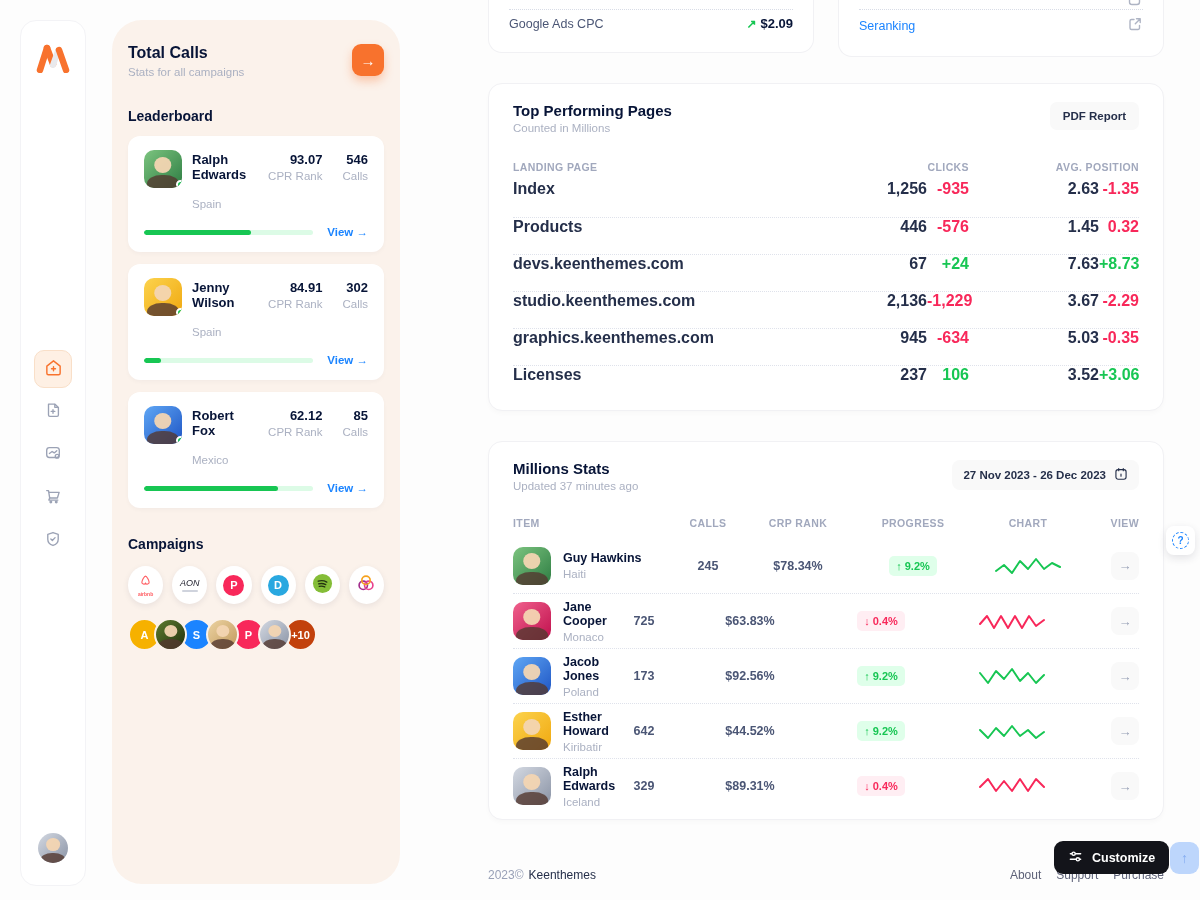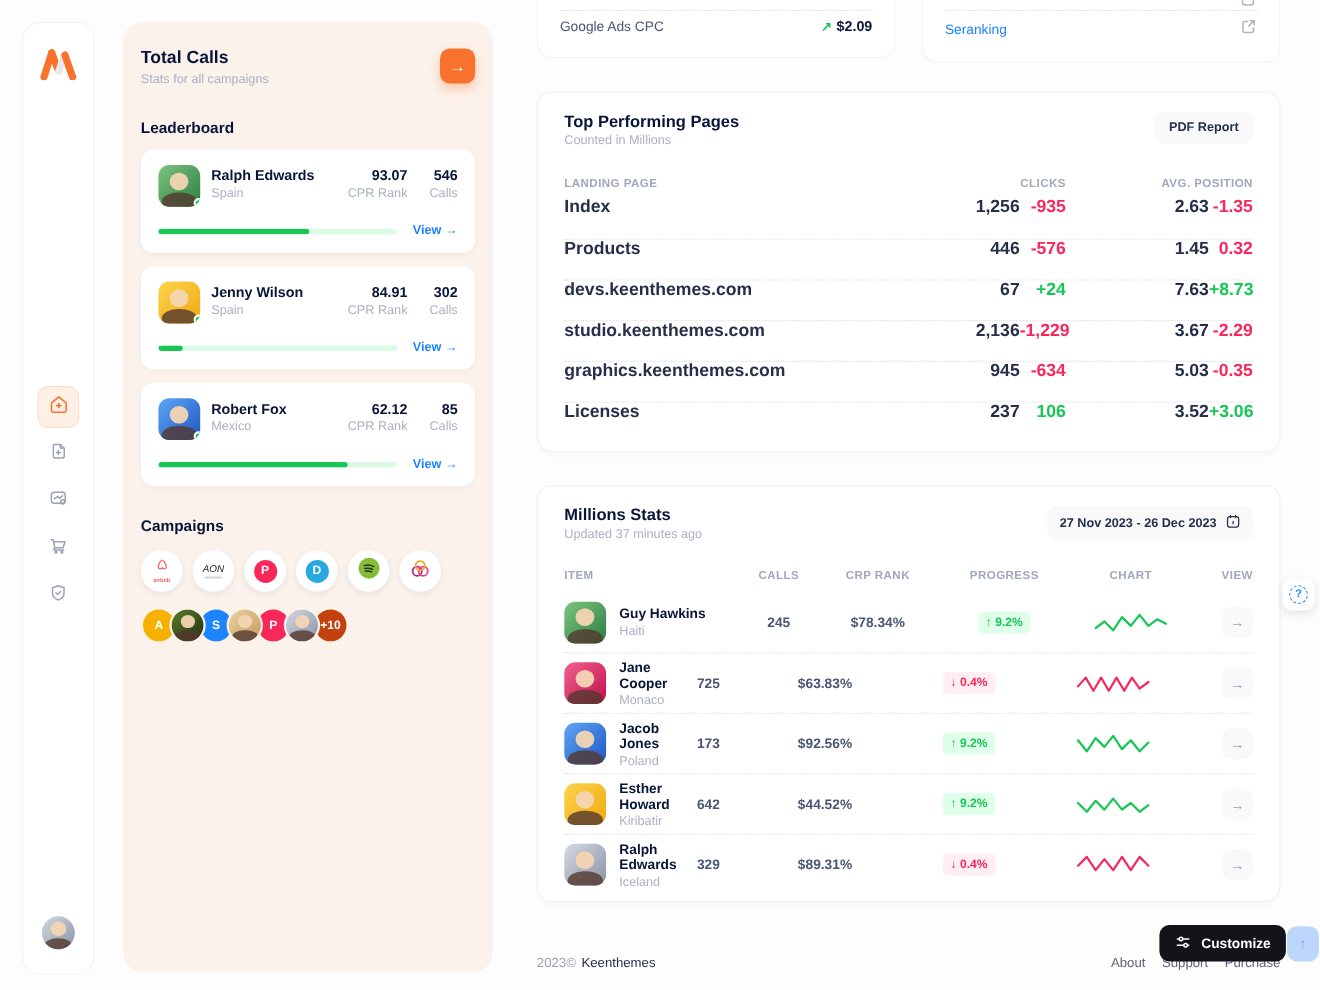--- a/index.html
+++ b/index.html
@@ -26,38 +26,38 @@
     width:84%;height:48%;border-radius:46% 46% 0 0;background:rgba(84,56,48,.8);}
   .av-green{background:linear-gradient(135deg,#7cc47f,#2e7d43);}
   .av-yellow{background:linear-gradient(135deg,#fcd34d,#f0a810);}
   .av-blue{background:linear-gradient(135deg,#5fa7f5,#1f55c4);}
   .av-pink{background:linear-gradient(135deg,#f0618d,#c0104d);}
   .av-gray{background:linear-gradient(135deg,#d4d9e2,#8a93a5);}
   .av-olive{background:linear-gradient(135deg,#5d7c2f,#22300c);}
   .av-tan{background:linear-gradient(135deg,#ecd3a2,#c29a5e);}
 
   
-  .panel{position:absolute;left:112px;top:20px;width:336px;height:864px;background:#FBF2EB;
-         border-radius:18px;padding:24px 16px;}
+  .panel{position:absolute;left:112px;top:20px;width:288px;height:864px;background:#FBF2EB;
+         border-radius:30px;padding:24px 16px;}
   .panel-head{position:relative;padding-right:44px;}
   .panel-title{font-size:16px;font-weight:700;}
   .panel-sub{font-size:11.5px;color:#ABB1C2;margin-top:4px;}
   .panel-arrow-btn{position:absolute;right:0;top:0;width:32px;height:32px;background:#F8722D;border:none;
     border-radius:9px;color:#fff;font-size:15px;display:flex;align-items:center;justify-content:center;
     cursor:pointer;box-shadow:0 5px 10px rgba(248,114,45,.35);}
   .section-h{font-size:14px;font-weight:700;}
   .m-top-30{margin-top:30px;} .m-top-28{margin-top:28px;} .m-top-26{margin-top:26px;}
   .lcard{background:#fff;border-radius:12px;padding:14px 16px;margin-top:12px;box-shadow:0 2px 4px rgba(30,30,60,.03);}
   .lrow1{display:flex;align-items:flex-start;gap:10px;}
   .lavatar{width:38px;height:38px;border-radius:10px;flex:none;}
   .ldot{position:absolute;right:-3px;bottom:-1px;width:9px;height:9px;border-radius:50%;
         background:#17C653;border:2px solid #fff;z-index:2;}
   .lwho{flex:1;min-width:0;padding-top:2px;}
   .lname{font-size:13px;font-weight:700;}
-  .lcountry{font-size:11.5px;color:#ABB1C2;margin-top:3px;}
+  .lcountry{font-size:11.5px;color:#ABB1C2;margin-top:16px;}
   .lstat{text-align:right;margin-left:10px;padding-top:2px;}
   .lstat b{font-size:13px;font-weight:700;color:#071437;display:block;}
   .lstat span{font-size:11.5px;color:#ABB1C2;margin-top:3px;display:block;}
   .lrow2{display:flex;align-items:center;gap:14px;margin-top:16px;}
   .track{flex:1;height:5px;background:#DCFBE6;border-radius:3px;overflow:hidden;cursor:default;}
   .fill{height:100%;background:#17C653;border-radius:3px;}
   .viewlink{font-size:11.5px;font-weight:600;color:#1B84FF;text-decoration:none;cursor:pointer;}
   .logos{display:flex;gap:9px;margin-top:14px;}
   .logo-c{width:38px;height:38px;border-radius:50%;background:#fff;box-shadow:0 2px 6px rgba(30,30,60,.08);
           display:flex;flex-direction:column;align-items:center;justify-content:center;cursor:pointer;}

